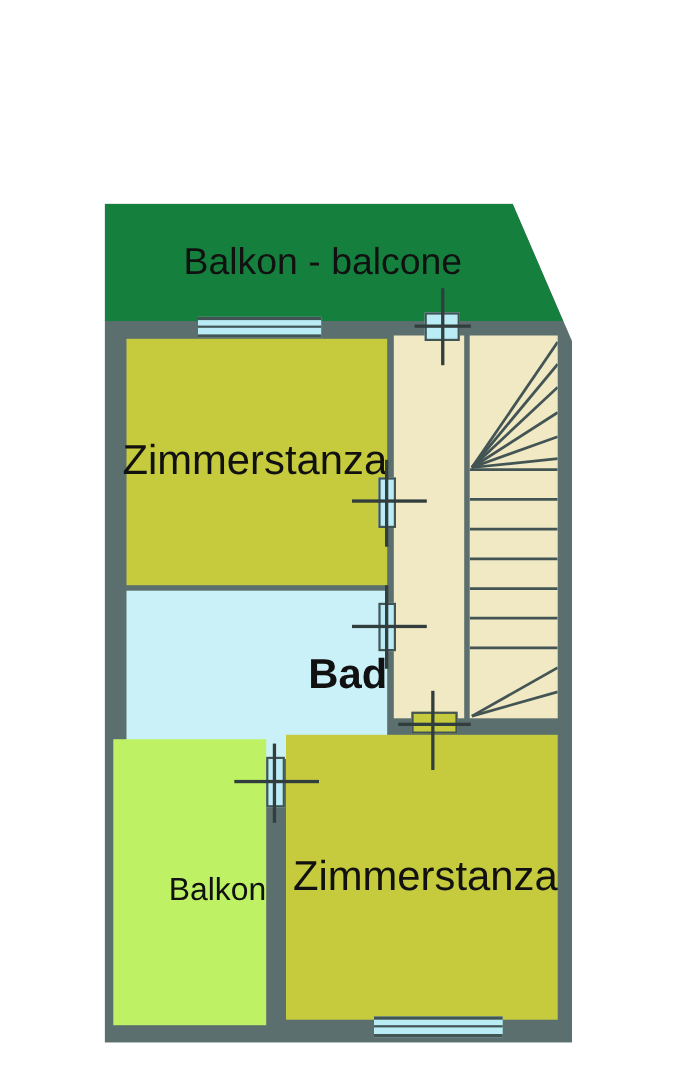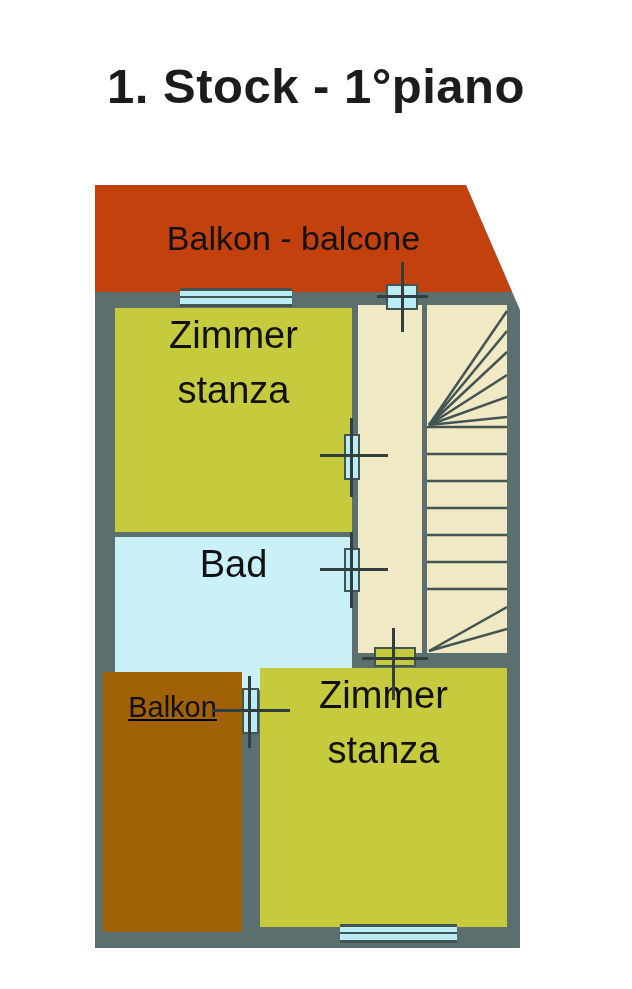--- a/index.html
+++ b/index.html
@@ -7,27 +7,27 @@
   .canvas { position: relative; width: 632px; height: 989px; background: #ffffff; overflow: hidden; }
   .title { position: absolute; left: 0; right: 0; top: 58px; text-align: center;
            font-size: 49px; font-weight: 600; color: #1c1c1c; letter-spacing: 0.5px; }
   .plan { position: absolute; left: 95px; top: 185px; width: 425px; height: 763px;
           clip-path: polygon(0 0, 371px 0, 425px 125px, 425px 763px, 0 763px); }
   .abs { position: absolute; }
   .balcony-top { left: 0; top: 0; width: 425px; height: 107px;
                  clip-path: polygon(0 0, 371px 0, 417px 107px, 0 107px);
                  display: flex; align-items: center; justify-content: center; }
   .balcony-top-label { font-size: 34px; color: #111; padding-right: 28px; }
-  .room-label { display: flex; flex-direction: column; align-items: center; justify-content: flex-start;
+  .room-label { display: flex; flex-direction: row; align-items: center; justify-content: flex-end;
                 width: 100%; height: 100%; text-align: center; color: #111; }
   .room-label .line { line-height: 1.45; }
   .fs-lg .line { font-size: 38px; }
   .fs-sm .line { font-size: 29px; }
   .zimmer-top   { left: 20px;  top: 123px; width: 237px; height: 224px; }
-  .bad          { left: 20px;  top: 352px; width: 237px; height: 153px; }
+  .bad          { left: 20px;  top: 352px; width: 237px; height: 153px; font-weight: bold; }
   .corridor     { left: 263px; top: 120px; width: 64px;  height: 348px; }
   .stairs       { left: 332px; top: 120px; width: 80px;  height: 348px; }
   .balcony-bottom { left: 8px;  top: 487px; width: 139px; height: 260px; padding-top: 14px; }
   .zimmer-bottom  { left: 165px; top: 483px; width: 247px; height: 259px; }
   .window { border-top: 3px solid #435454; border-bottom: 3px solid #435454; }
   .window-mid { height: 2px; background: #435454; margin-top: 5px; }
   .window-top    { left: 85px;  top: 103px; width: 112px; height: 19px; }
   .window-bottom { left: 245px; top: 739px; width: 117px; height: 19px; }
   .door-leaf { border: 2px solid #435454; }
   .door-top-leaf      { left: 291px; top: 99px;  width: 32px; height: 26px; }
@@ -45,25 +45,24 @@
   .x-corr-v     { left: 297px; top: 443px; width: 3px;  height: 72px; }
   .x-corr-h     { left: 267px; top: 472px; width: 66px; height: 3px; }
   .x-balc-h     { left: 118px; top: 524px; width: 77px; height: 3px; }
   .x-balc-v     { left: 153px; top: 491px; width: 3px;  height: 72px; }
 </style>
 </head>
 <body>
 
 <div class="canvas">
 
-  <h1 class="title">1. Stock - 1°piano</h1>
 
   <div class="plan" style="background-color: rgb(92, 111, 111);">
 
-    <div class="abs balcony-top" style="background-color: #c2410c;">
+    <div class="abs balcony-top" style="background-color: #15803d;">
       <div class="balcony-top-label">Balkon - balcone</div>
     </div>
 
     <div class="abs zimmer-top" style="background-color: rgb(197, 203, 61);">
       <div class="room-label fs-lg">
         <div class="line">Zimmer</div>
         <div class="line">stanza</div>
       </div>
     </div>
 
@@ -90,21 +89,21 @@
           <line x1="0" y1="203" x2="80" y2="203"></line>
           <line x1="0" y1="230" x2="80" y2="230"></line>
           <line x1="0" y1="257" x2="80" y2="257"></line>
           <line x1="0" y1="284" x2="80" y2="284"></line>
           <line x1="2" y1="346" x2="80" y2="302"></line>
           <line x1="2" y1="346" x2="80" y2="324"></line>
         </g>
       </svg>
     </div>
 
-    <div class="abs balcony-bottom" style="background-color: #a16207; text-decoration: underline;">
+    <div class="abs balcony-bottom" style="background-color: #bef264;">
       <div class="room-label fs-sm">
         <div class="line">Balkon</div>
       </div>
     </div>
 
     <div class="abs zimmer-bottom" style="background-color: rgb(197, 203, 61);">
       <div class="room-label fs-lg">
         <div class="line">Zimmer</div>
         <div class="line">stanza</div>
       </div>

